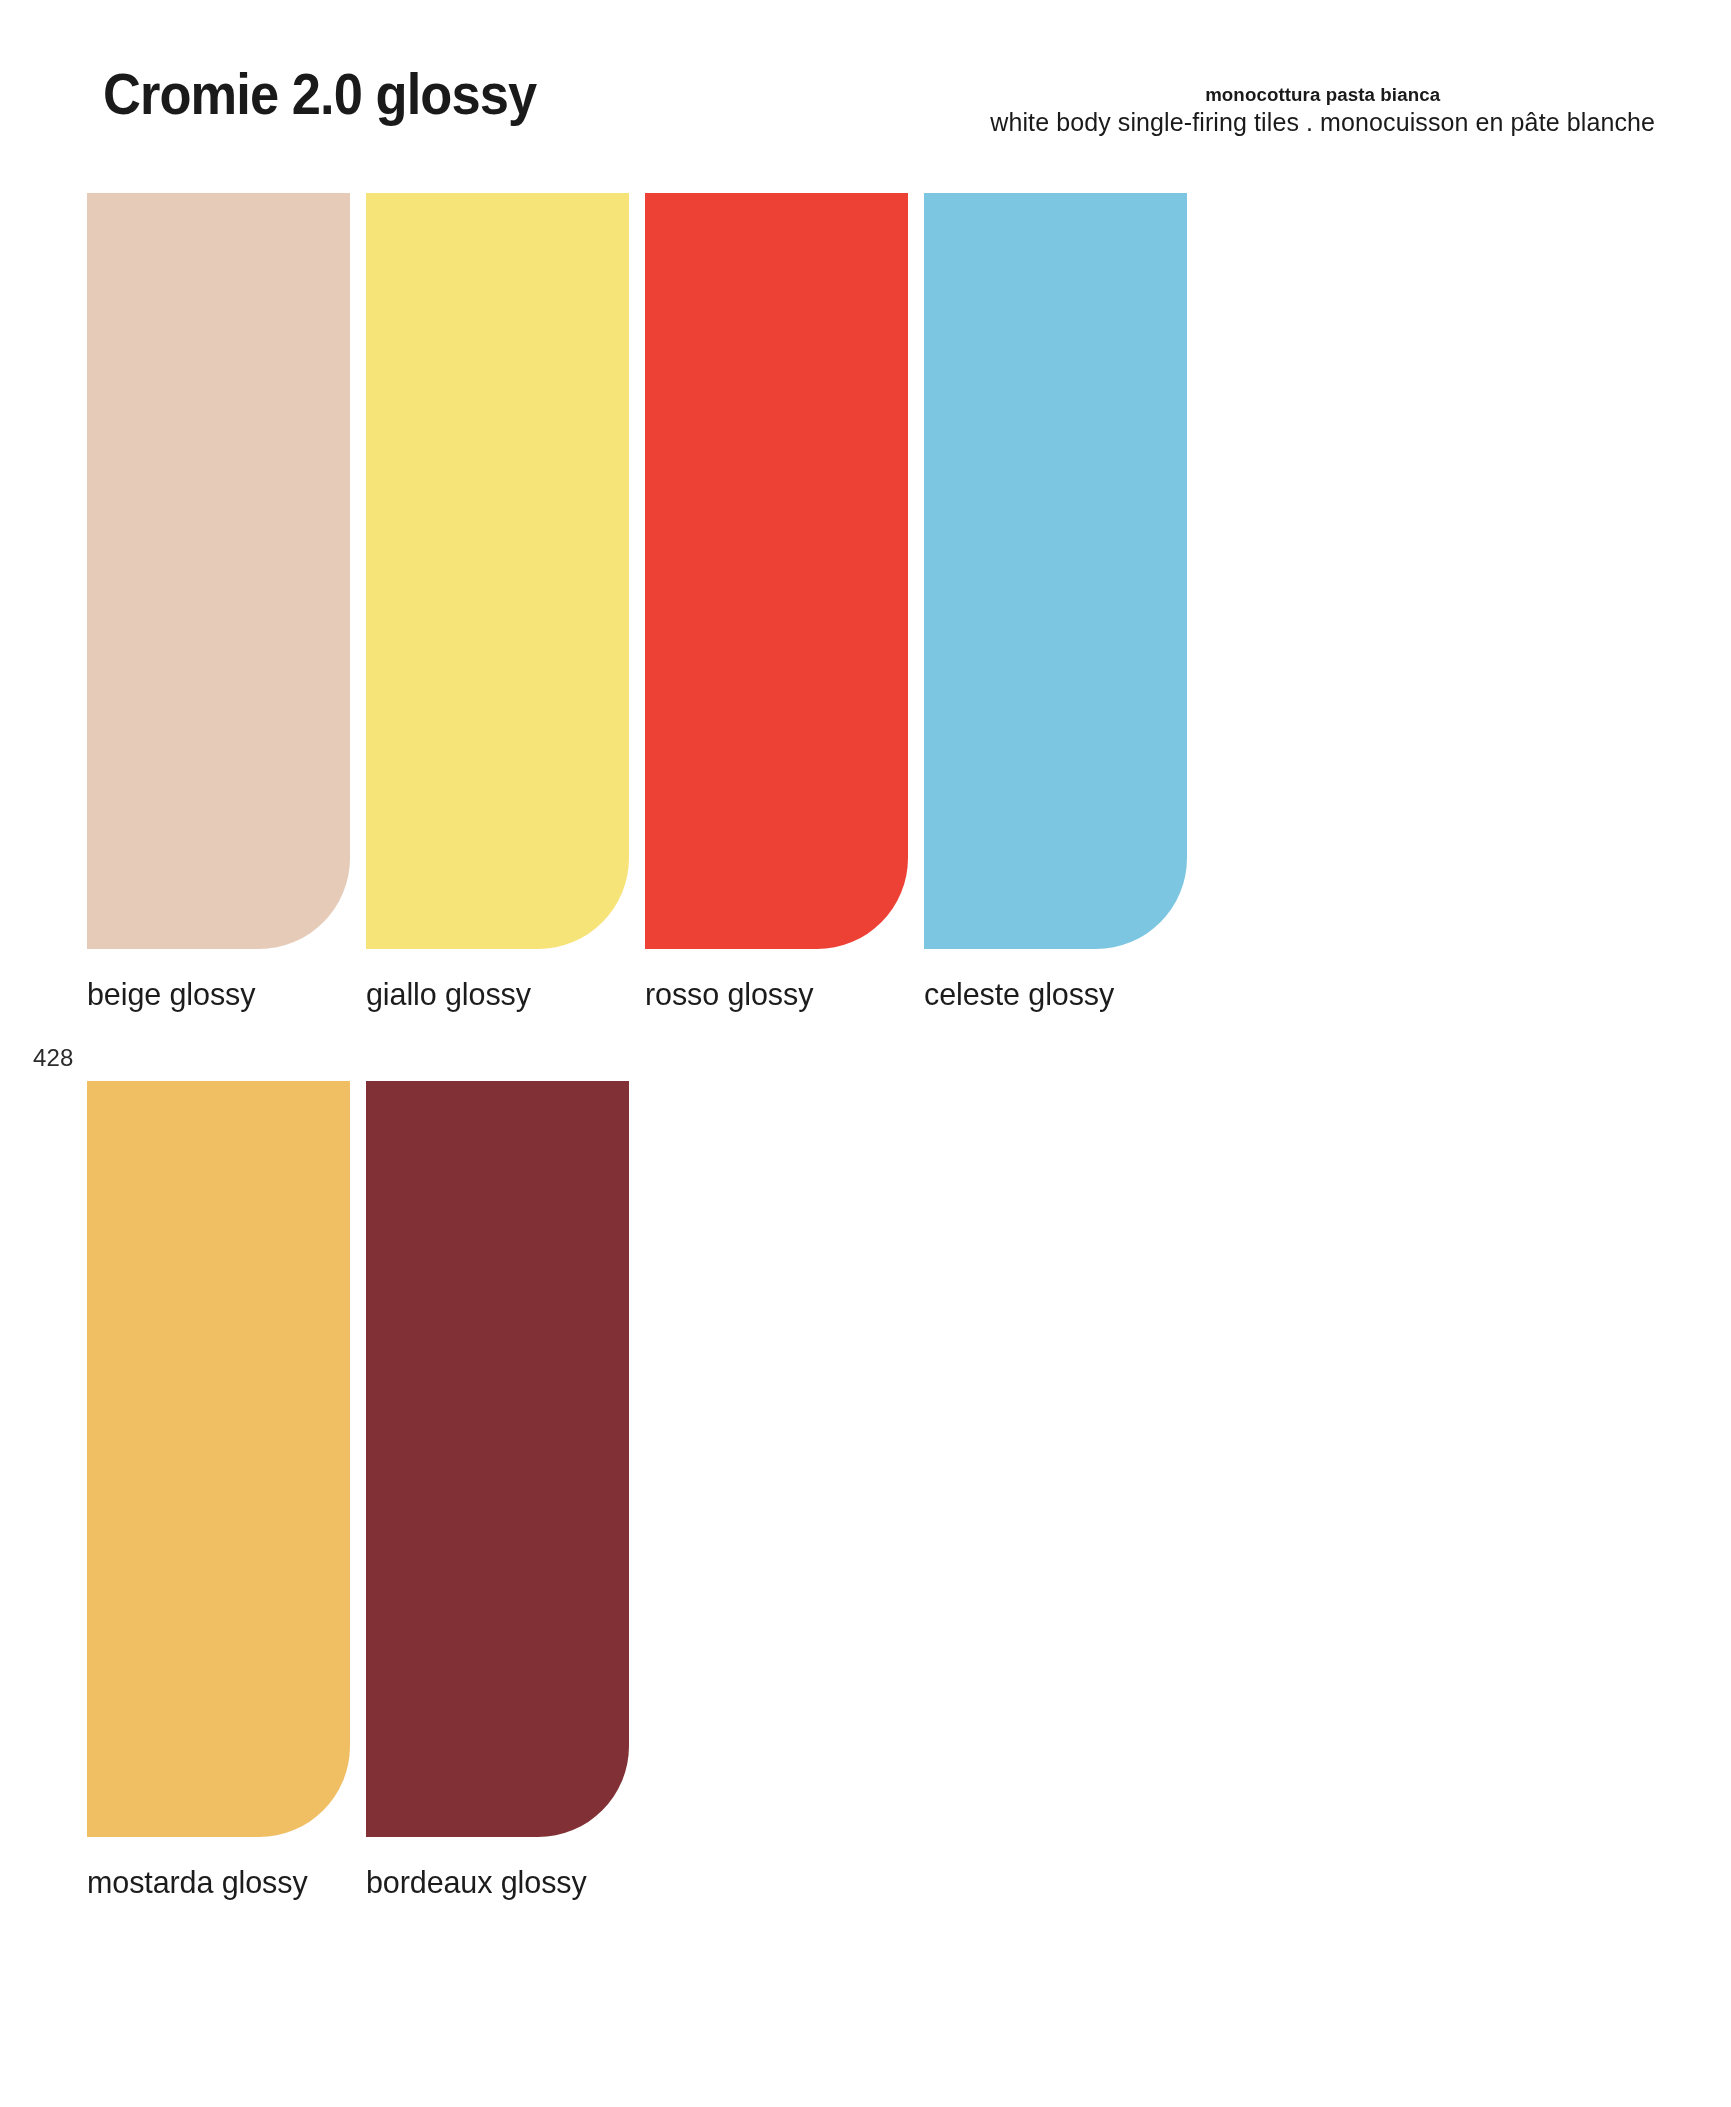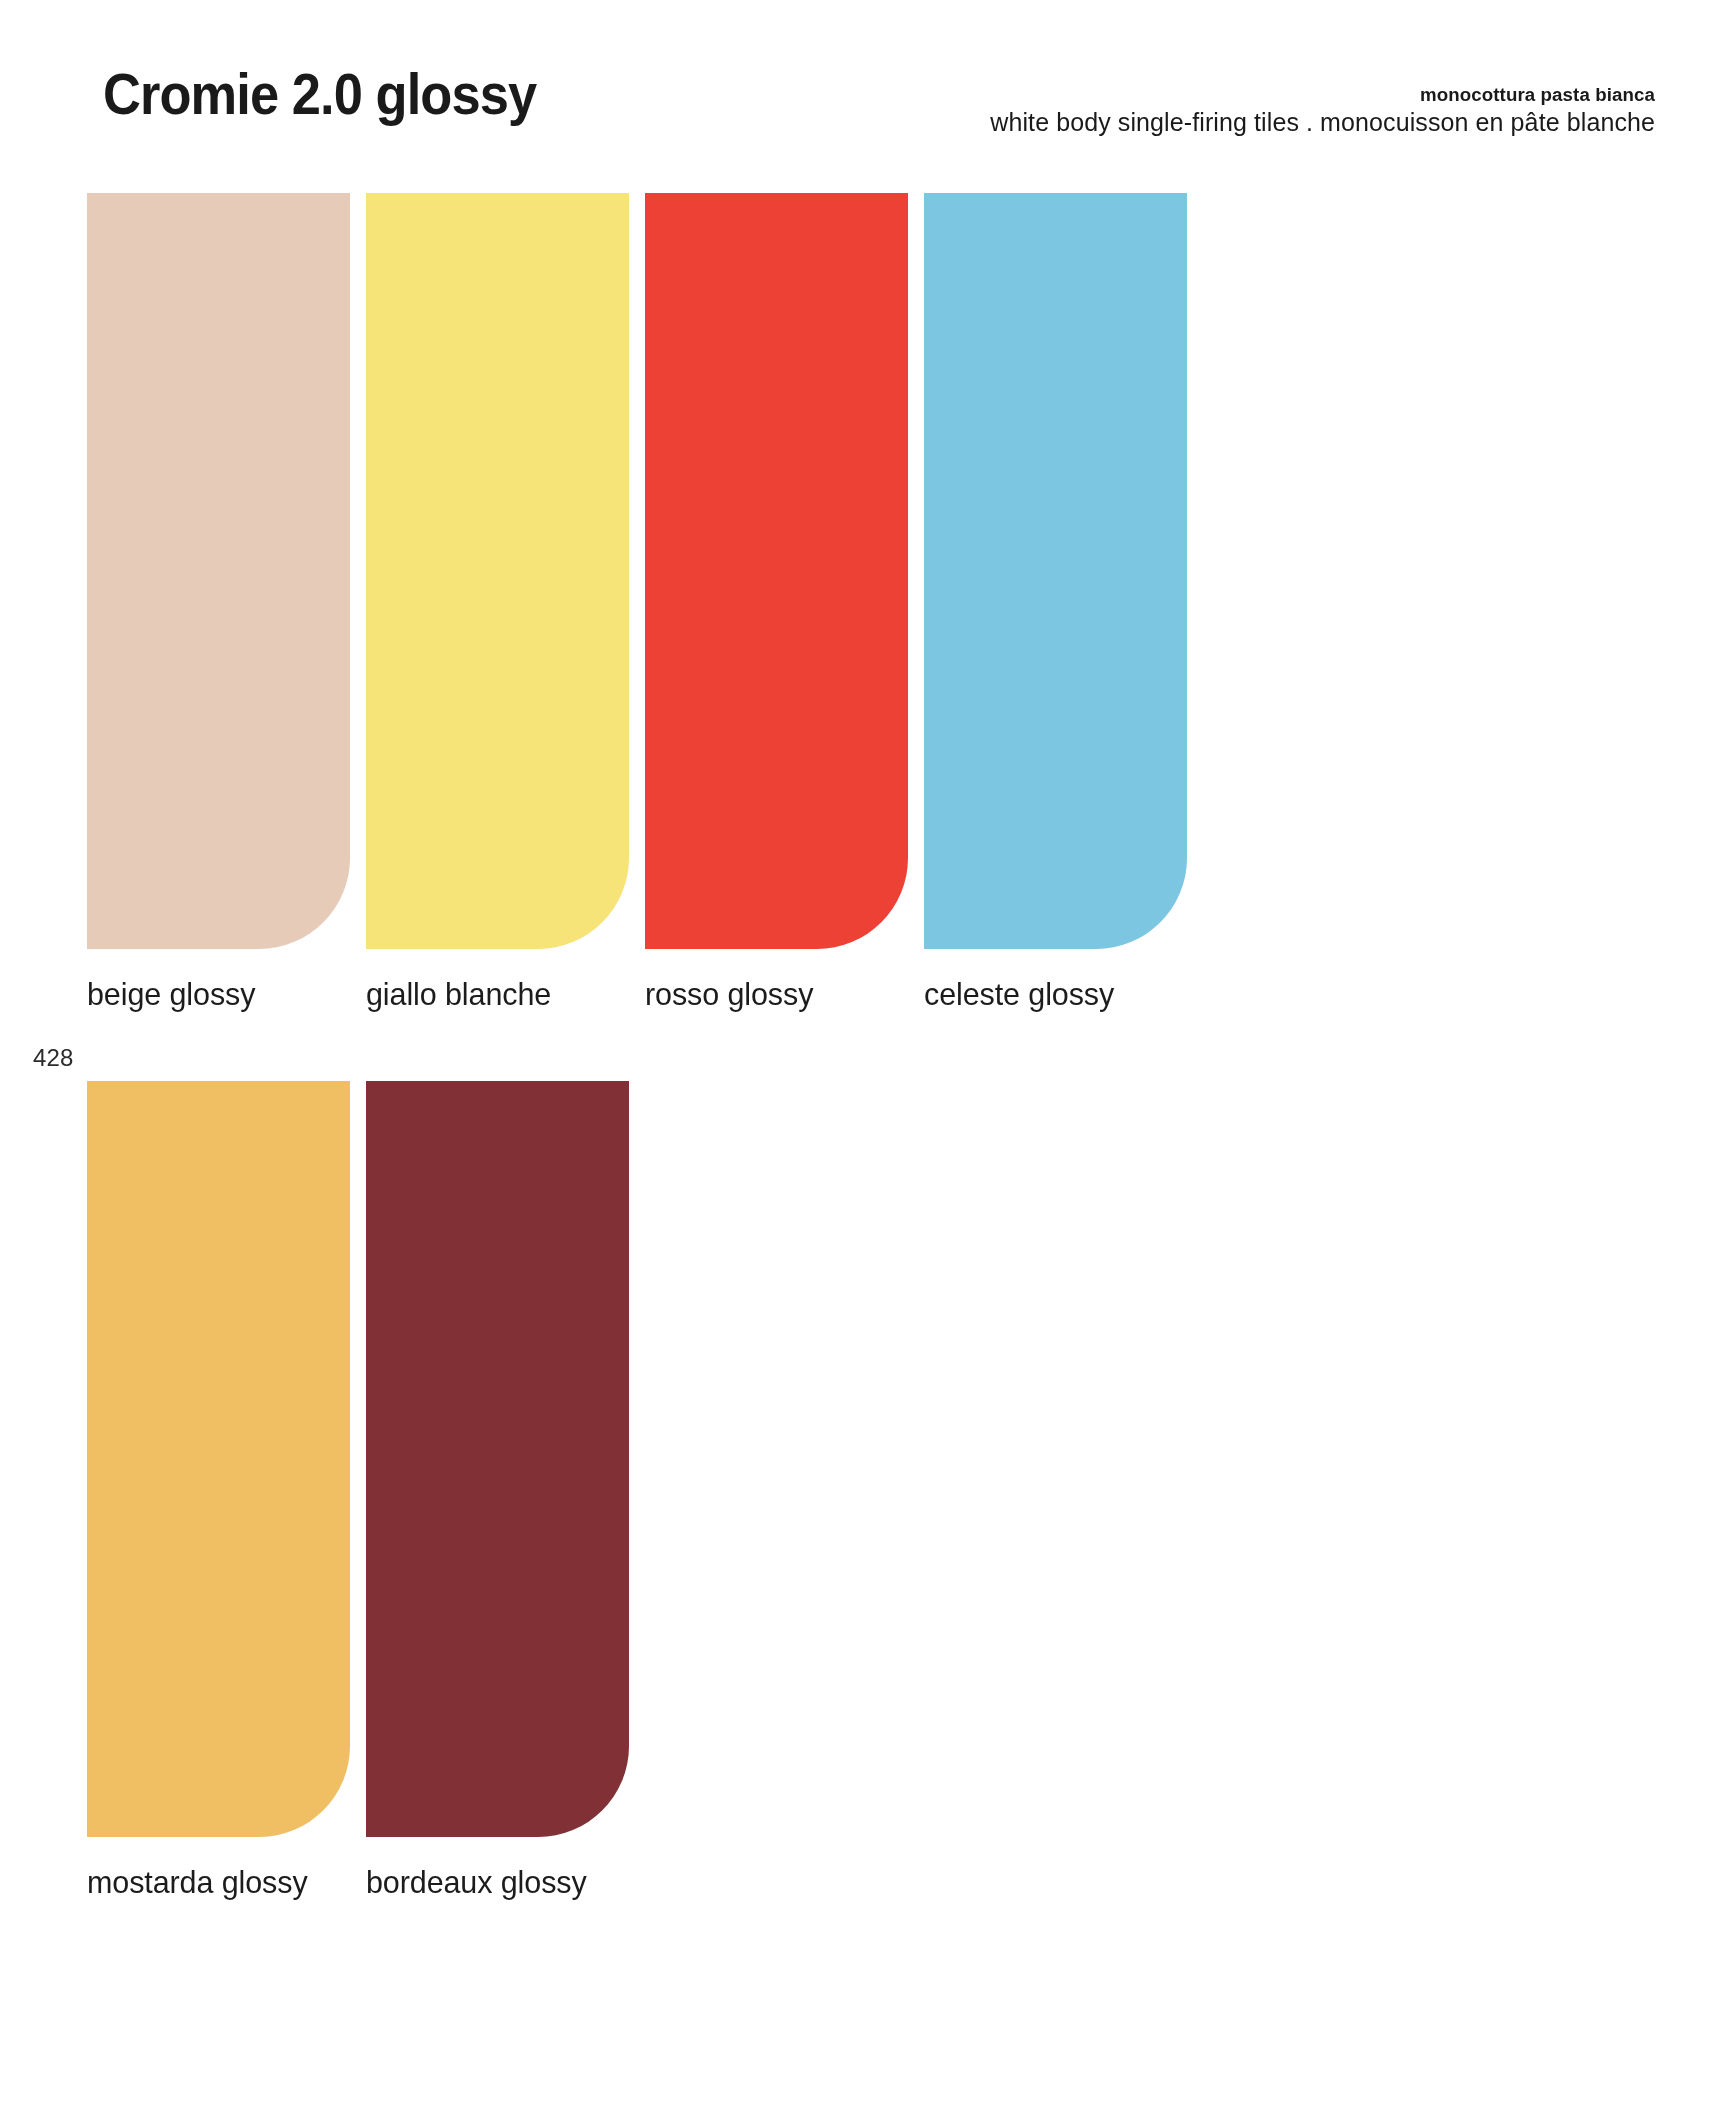--- a/index.html
+++ b/index.html
@@ -36,21 +36,21 @@
     color: #1a1a1a;
     font-family: "Liberation Sans Narrow", "Liberation Sans", "DejaVu Sans", sans-serif;
     transform: scaleX(0.92);
     transform-origin: left center;
     white-space: nowrap;
   }
   .header-right {
     position: absolute;
     right: 90px;
     top: 83px;
-    text-align: right;
+    text-align: center;
     color: #1a1a1a;
   }
   .header-line-1 {
     font-size: 18.7px;
     font-weight: 700;
     line-height: 1.25;
     letter-spacing: 0.1px;
     white-space: nowrap;
   }
   .header-line-2 {
@@ -124,21 +124,21 @@
 <div class="swatch-grid">
 
   <div class="swatch-row row-1">
     <div class="swatch-cell">
       <div class="swatch-chip" style="background-color: rgb(229, 203, 184);"></div>
       <div class="swatch-label">beige glossy</div>
     </div>
 
     <div class="swatch-cell">
       <div class="swatch-chip" style="background-color: rgb(247, 228, 121);"></div>
-      <div class="swatch-label">giallo blanche</div>
+      <div class="swatch-label">giallo glossy</div>
     </div>
 
     <div class="swatch-cell">
       <div class="swatch-chip" style="background-color: rgb(238, 65, 54);"></div>
       <div class="swatch-label">rosso glossy</div>
     </div>
 
     <div class="swatch-cell">
       <div class="swatch-chip" style="background-color: rgb(124, 198, 226);"></div>
       <div class="swatch-label">celeste glossy</div>

